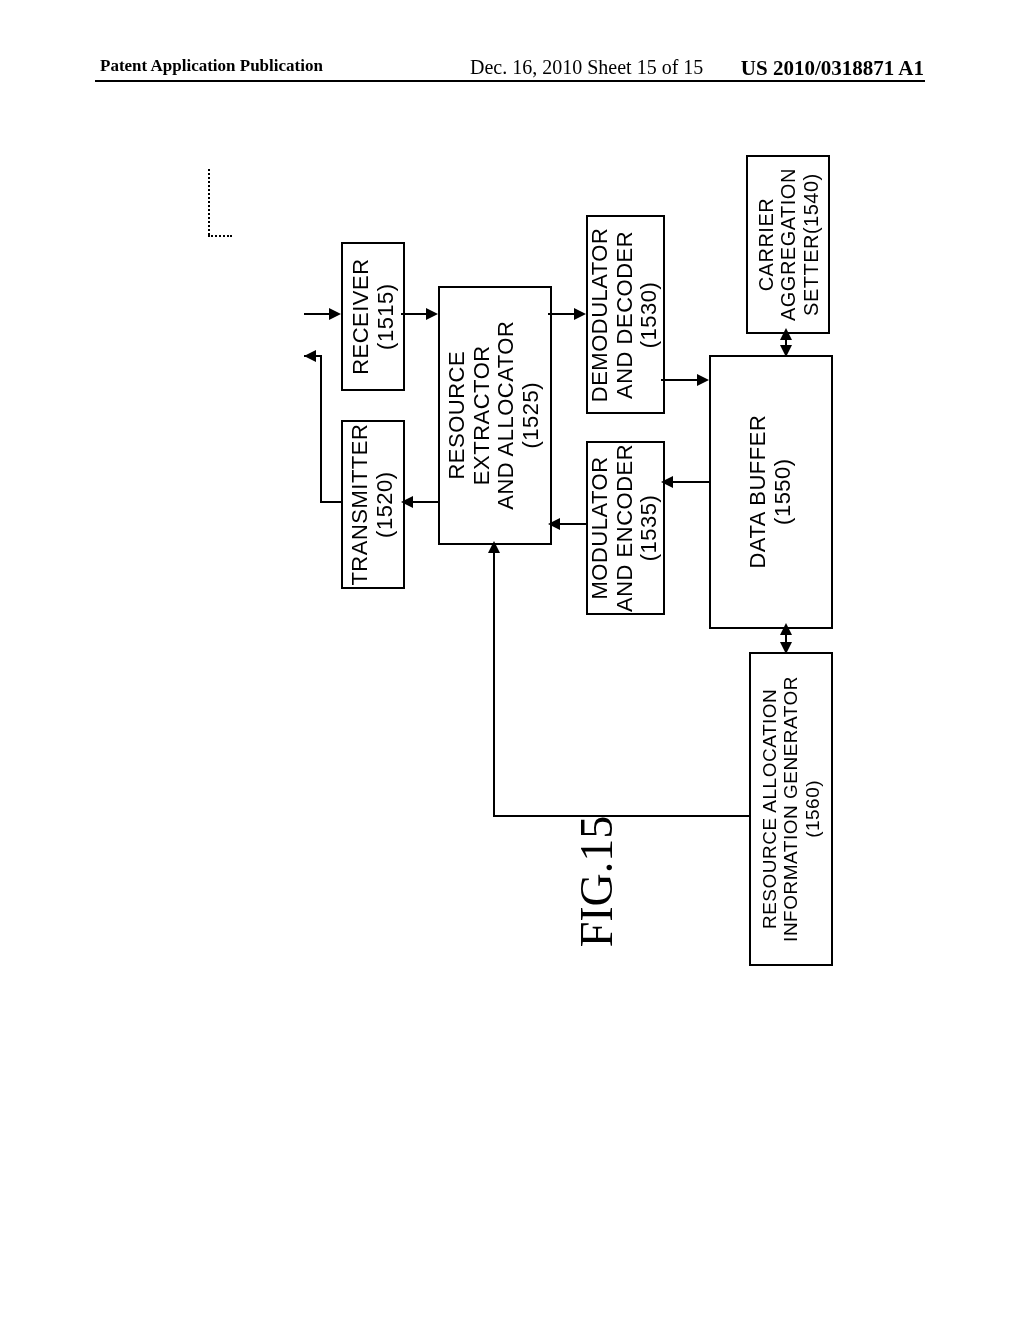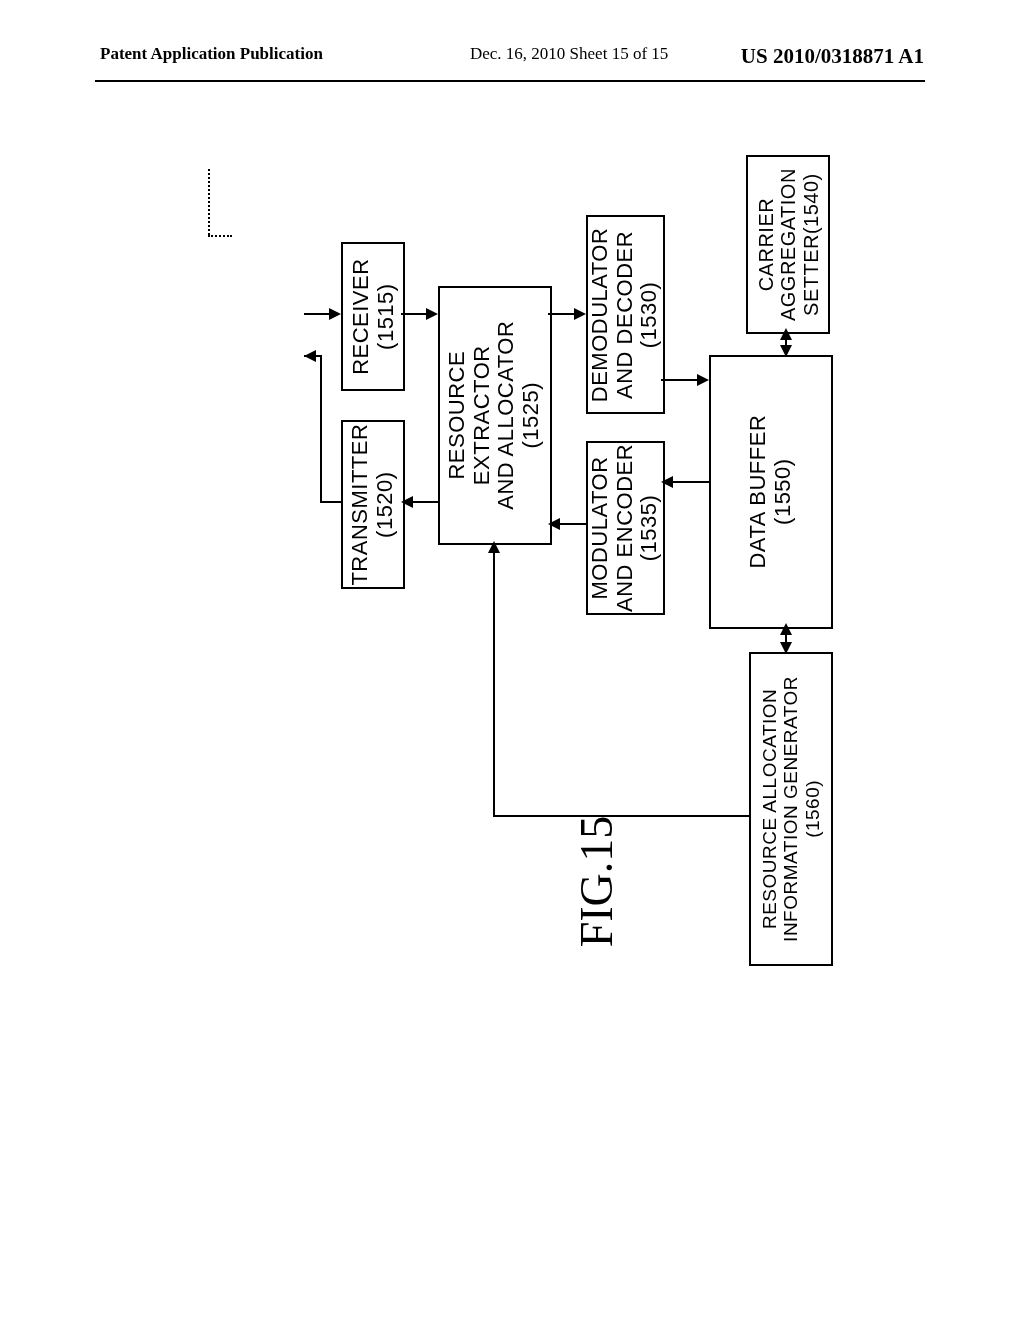--- a/index.html
+++ b/index.html
@@ -6,35 +6,35 @@
     margin: 0;
     padding: 0;
     width: 1024px;
     height: 1320px;
     background: #fff;
     font-family: "Times New Roman", Times, serif;
     position: relative;
   }
   .header {
     position: absolute;
-    top: 44px;
+    top: 56px;
     left: 0;
     width: 1024px;
     height: 28px;
   }
   .header-left {
     position: absolute;
     left: 100px;
     font-weight: bold;
     font-size: 17px;
   }
   .header-center {
     position: absolute;
     left: 470px;
-    font-size: 17px;
+    font-size: 20px;
   }
   .header-right {
     position: absolute;
     right: 100px;
     font-weight: bold;
     font-size: 21px;
   }
   .header-rule {
     position: absolute;
     top: 80px;

